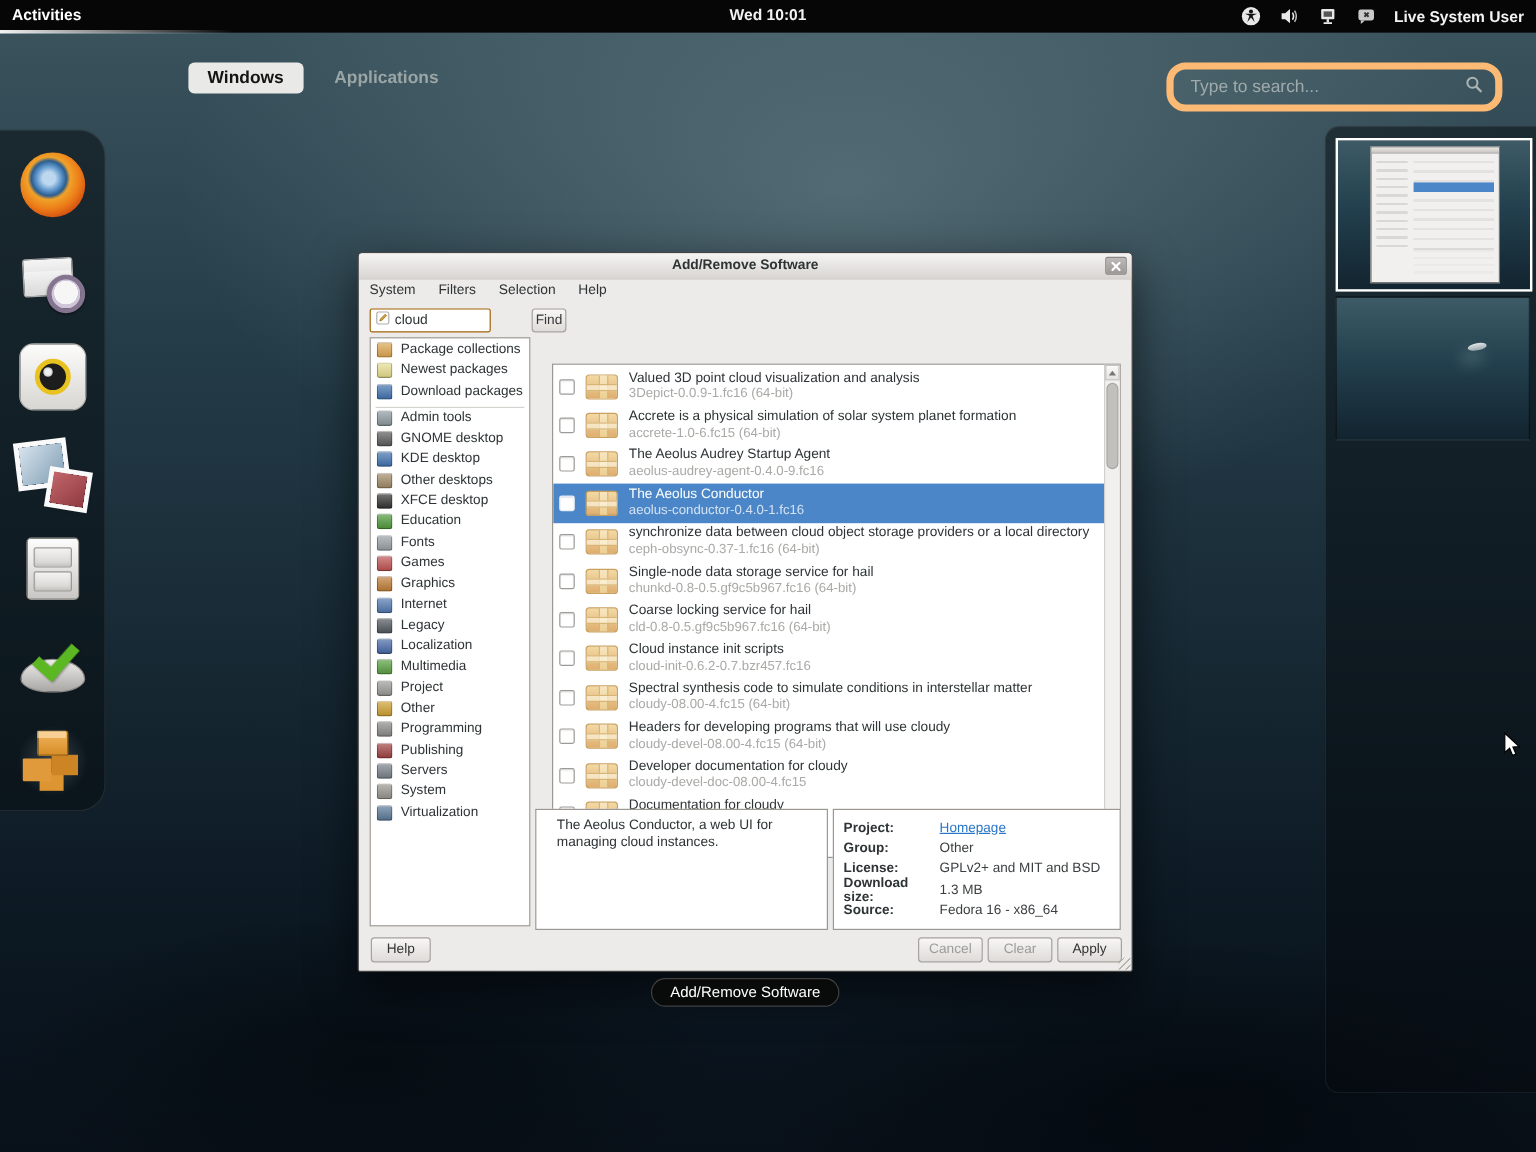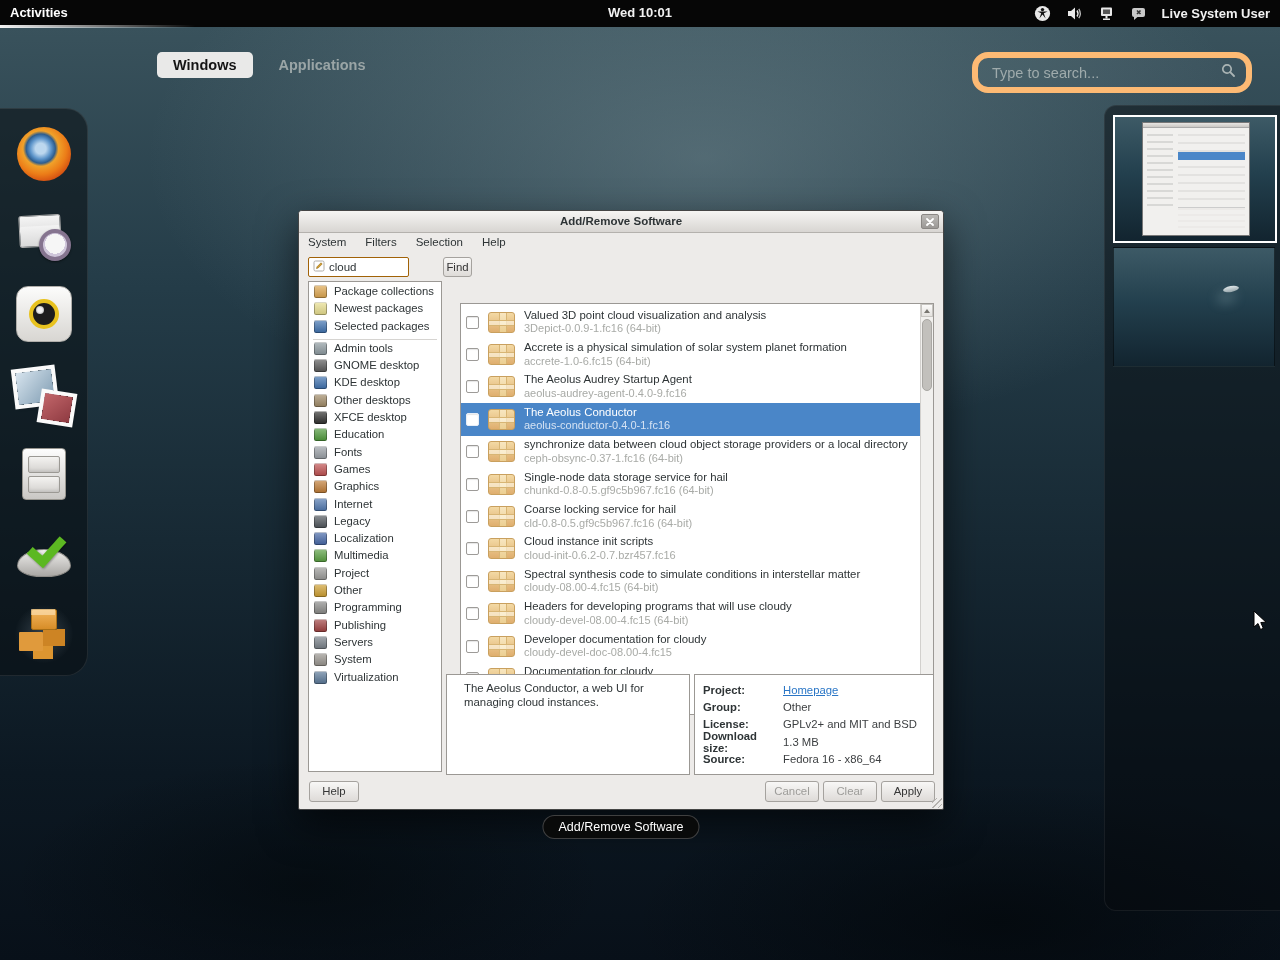--- a/index.html
+++ b/index.html
@@ -303,21 +303,21 @@
         <div class="grow">
           <span class="gico" style="background: linear-gradient(rgba(255, 255, 255, 0.35), rgba(0, 0, 0, 0.12)), rgb(223, 167, 79);"></span>
           <span class="glabel">Package collections</span>
         </div>
         <div class="grow">
           <span class="gico" style="background: linear-gradient(rgba(255, 255, 255, 0.35), rgba(0, 0, 0, 0.12)), rgb(233, 223, 142);"></span>
           <span class="glabel">Newest packages</span>
         </div>
         <div class="grow">
           <span class="gico" style="background: linear-gradient(rgba(255, 255, 255, 0.35), rgba(0, 0, 0, 0.12)), rgb(63, 114, 176);"></span>
-          <span class="glabel">Selected packages</span>
+          <span class="glabel">Download packages</span>
         </div>
         <div class="gsep"></div>
         <div class="grow">
           <span class="gico" style="background: linear-gradient(rgba(255, 255, 255, 0.35), rgba(0, 0, 0, 0.12)), rgb(141, 154, 160);"></span>
           <span class="glabel">Admin tools</span>
         </div>
         <div class="grow">
           <span class="gico" style="background: linear-gradient(rgba(255, 255, 255, 0.35), rgba(0, 0, 0, 0.12)), rgb(90, 90, 90);"></span>
           <span class="glabel">GNOME desktop</span>
         </div>

